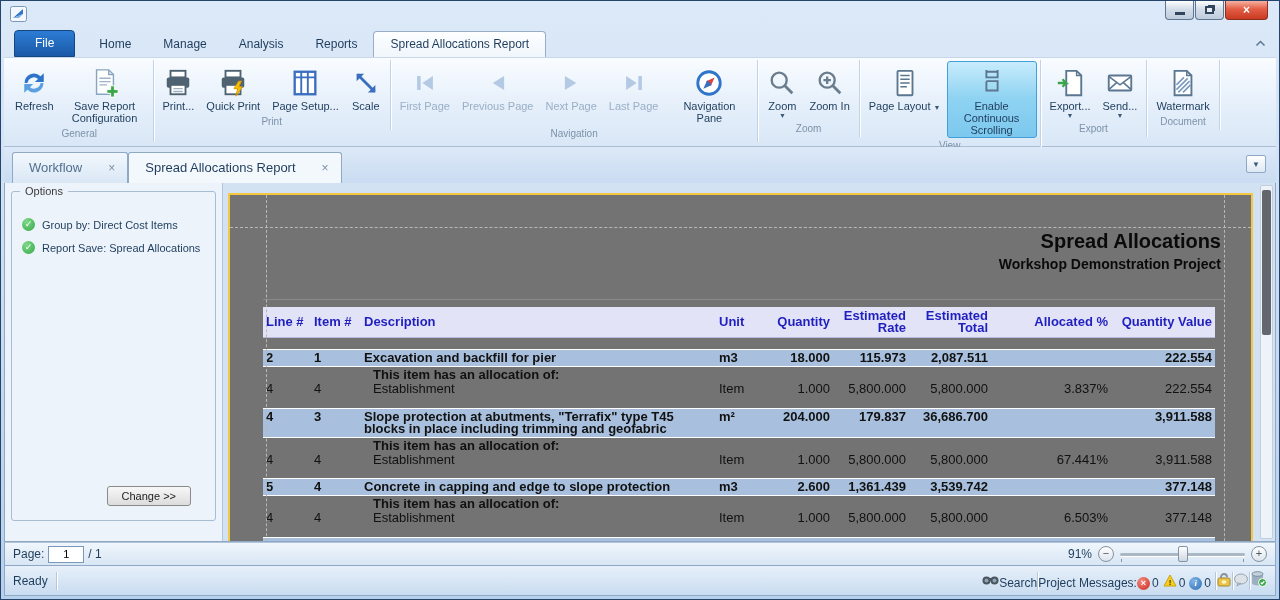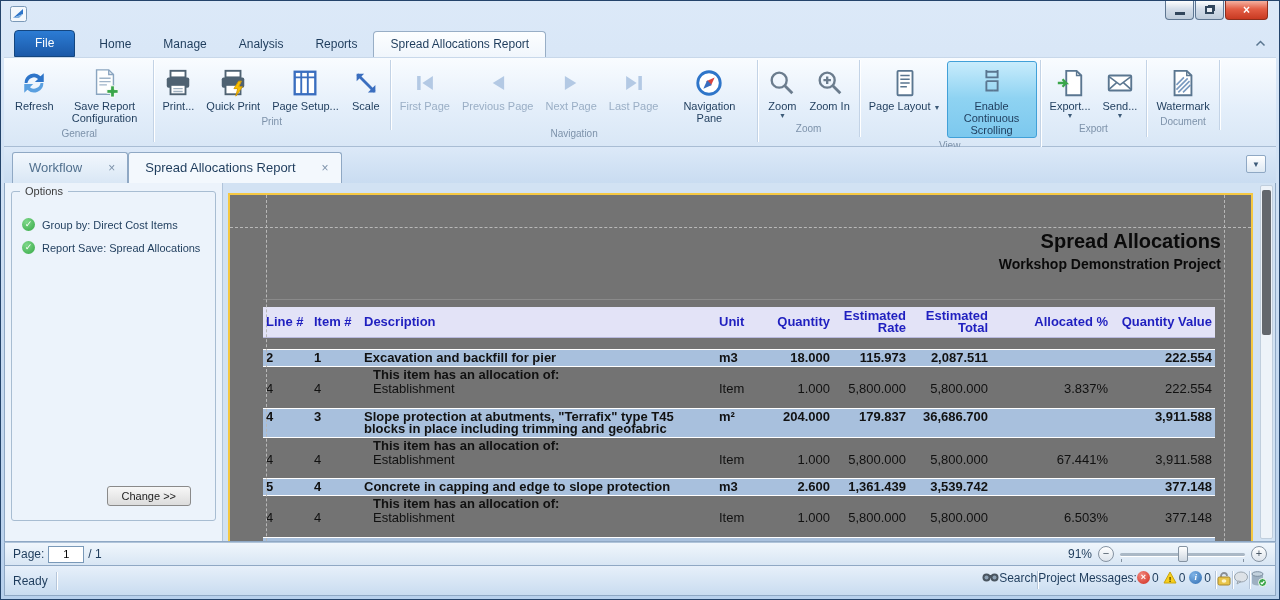--- a/index.html
+++ b/index.html
@@ -92,21 +92,21 @@
     font-size:11px; line-height:13px; text-align:center; color:#4a5866; }
   .ztrack { position:relative; width:125px; height:16px; }
   .ztrack .groove { position:absolute; top:7px; left:0; right:0; height:3px; background:#aab8c6; border-radius:2px; box-shadow:0 1px 0 #fff; }
   .ztick { position:absolute; top:13px; width:1px; height:3px; background:#8593a2; }
   .zthumb { position:absolute; top:0; left:46%; width:10px; height:16px; background:linear-gradient(#fff,#cfd8e2); border:1px solid #8593a2; border-radius:2px; }
 
   
   .statusbar { height:30px; flex:0 0 auto; background:linear-gradient(#e7f0fa,#c9dcf0); border:1px solid #8fa8c4; border-top:none;
     display:flex; align-items:center; font-size:12px; color:#1e3c5c; padding:0 8px; gap:8px; }
   .sep { width:1px; height:18px; background:#b6c6da; box-shadow:1px 0 0 #fff; }
-  .sb-right { margin-left:auto; display:flex; align-items:flex-start; }
+  .sb-right { margin-left:auto; display:flex; align-items:flex-end; }
   .msgicon { width:13px; height:13px; border-radius:50%; color:#fff; font-size:9px; font-weight:bold; line-height:13px; text-align:center; }
   .mi-err { background:radial-gradient(circle at 35% 30%, #f2887e, #cf2a1d); }
   .mi-info { background:radial-gradient(circle at 35% 30%, #7fb4e8, #2f6cb0); font-style:italic; font-family:"Liberation Serif", serif; }
   .cnt { margin:0 4px 0 2px; }
 </style>
 </head>
 <body>
 
 <div class="window">
 

